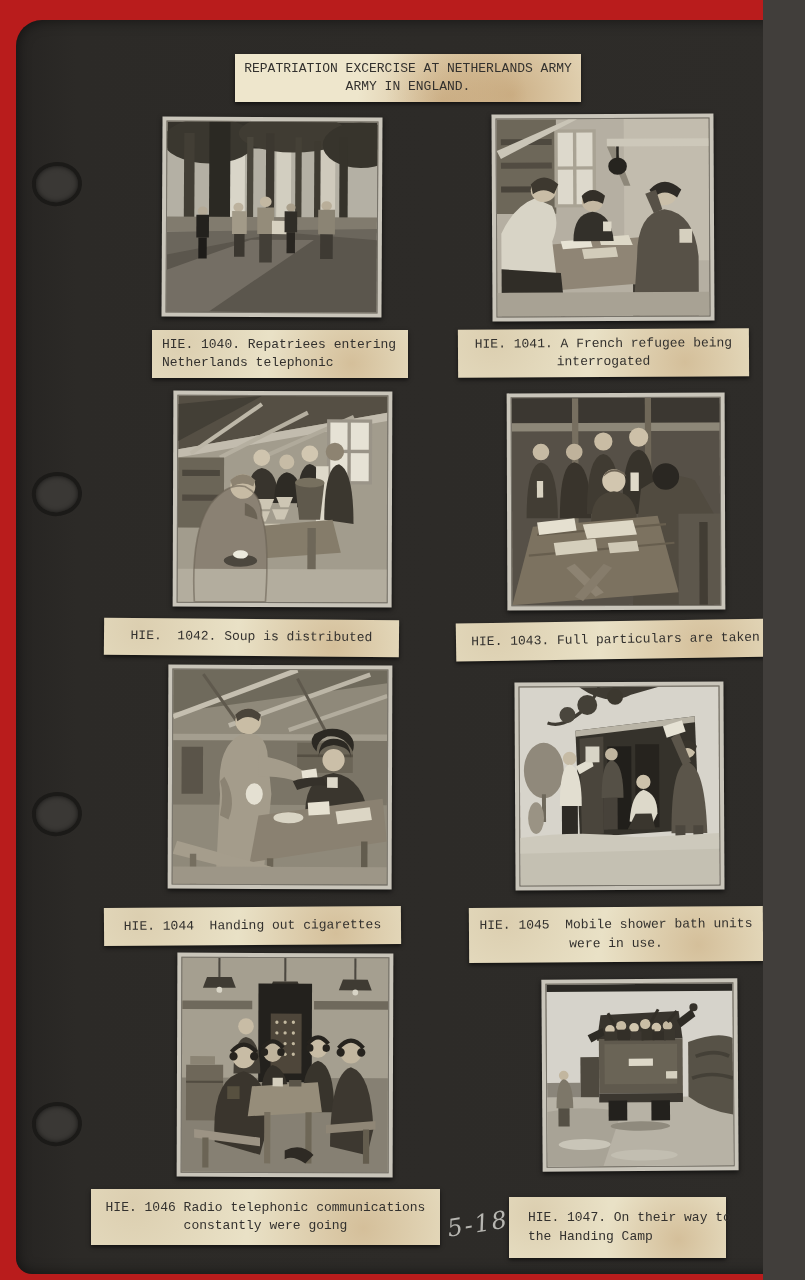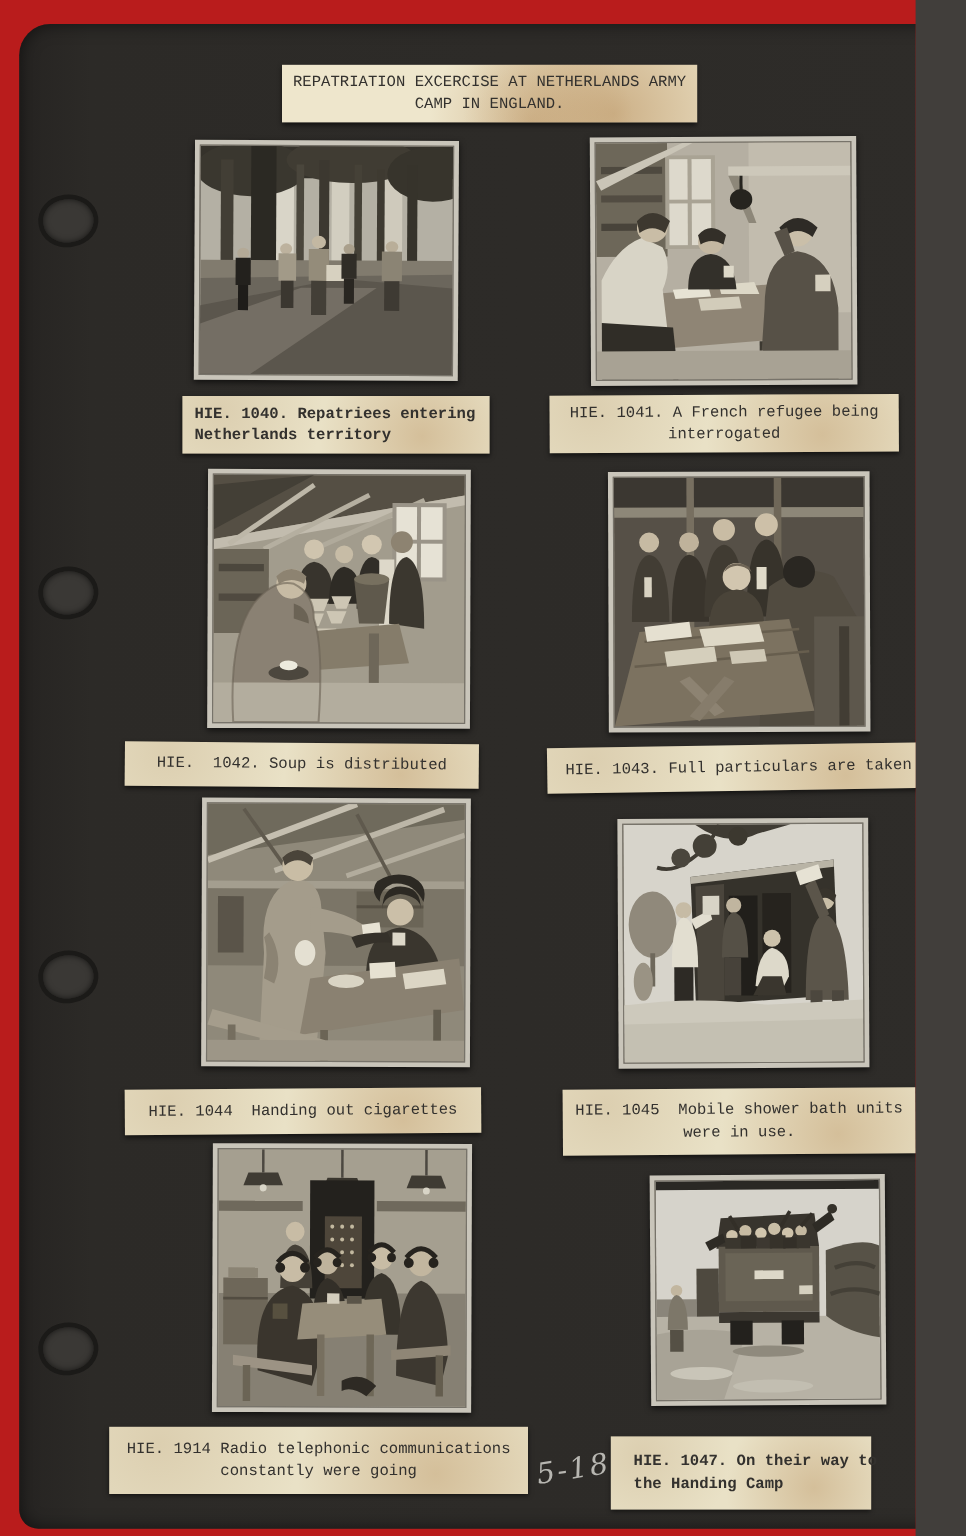--- a/index.html
+++ b/index.html
@@ -21,21 +21,21 @@
   
   .label{position:absolute;background:
            radial-gradient(circle at 78% 70%, rgba(164,112,52,.30) 0%, rgba(164,112,52,0) 42%),
            radial-gradient(circle at 12% 25%, rgba(150,110,60,.16) 0%, rgba(150,110,60,0) 38%),
            #e9e1c6;
          color:#33312e;font-family:"Liberation Mono","DejaVu Sans Mono",monospace;
          font-size:13px;line-height:1.42;box-shadow:0 2px 4px rgba(0,0,0,.6);
          display:flex;flex-direction:column;justify-content:center;box-sizing:border-box;}
   .label .ln{white-space:pre;}
   .center{text-align:center;}
-  .leftal{text-align:left;font-weight:bold;}
+  .leftal{text-align:left;}
   #title-label{background:
            radial-gradient(circle at 80% 85%, rgba(158,102,40,.42) 0%, rgba(158,102,40,0) 45%),
            radial-gradient(circle at 60% 100%, rgba(158,102,40,.30) 0%, rgba(158,102,40,0) 40%),
            #eee6cc;}
   
   #page-mark{position:absolute;left:447px;top:1210px;color:#b7b6b1;
              font-family:"DejaVu Serif",serif;font-style:italic;font-size:24px;
              transform:rotate(-9deg);letter-spacing:2px;}
 </style>
 </head>
@@ -44,21 +44,21 @@
 <div id="stage">
   <div id="board"></div>
 
   <div class="hole" style="top:162px"></div>
   <div class="hole" style="top:472px"></div>
   <div class="hole" style="top:792px"></div>
   <div class="hole" style="top:1102px"></div>
 
   <div class="label center" id="title-label" style="left:235px;top:54px;width:346px;height:48px;padding:4px 8px">
     <div class="ln">REPATRIATION EXCERCISE AT NETHERLANDS ARMY</div>
-    <div class="ln">CAMP IN ENGLAND.</div>
+    <div class="ln">ARMY IN ENGLAND.</div>
   </div>
 
   <div class="photo" style="left:162px;top:117px;transform:rotate(.3deg)">
     <svg width="210" height="190" viewBox="0 0 100 100" preserveAspectRatio="none">
       <rect width="100" height="100" fill="#b4b0a4"></rect>
       <rect x="0" y="0" width="100" height="14" fill="#35322b"></rect>
       <rect x="28" y="4" width="9" height="48" fill="#d9d5c8"></rect>
       <rect x="52" y="6" width="7" height="46" fill="#d2cec0"></rect>
       <rect x="72" y="6" width="8" height="46" fill="#cfcabc"></rect>
       <ellipse cx="20" cy="10" rx="22" ry="12" fill="#3a372f"></ellipse>
@@ -138,21 +138,21 @@
       <path d="M72,36 Q79,28 87,36 L85,40 Q79,35 74,40 Z" fill="#2e2b26"></path>
       <path d="M66,70 Q66,48 79,46 Q93,48 95,70 L95,100 L64,100 Z" fill="#575147"></path>
       <path d="M74,48 L70,38 L75,36 L78,46 Z" fill="#575147"></path>
       <rect x="86" y="56" width="6" height="7" fill="#d6d0bf"></rect>
       <rect x="0" y="88" width="100" height="12" fill="#a8a294"></rect>
     </svg>
   </div>
 
   <div class="label leftal" style="left:152px;top:330px;width:256px;height:48px;padding:3px 10px">
     <div class="ln">HIE. 1040. Repatriees entering</div>
-    <div class="ln">Netherlands territory</div>
+    <div class="ln">Netherlands telephonic</div>
   </div>
 
   <div class="label center" style="left:458px;top:329px;width:291px;height:48px;padding:3px 8px;transform:rotate(-.3deg)">
     <div class="ln">HIE. 1041. A French refugee being</div>
     <div class="ln">interrogated</div>
   </div>
 
   <div class="photo" style="left:173px;top:391px;transform:rotate(.2deg)">
     <svg width="209" height="206" viewBox="0 0 100 100" preserveAspectRatio="none">
       <rect width="100" height="100" fill="#a29c8d"></rect>
@@ -481,21 +481,21 @@
       <rect x="18" y="40" width="10" height="22" fill="#4e493f"></rect>
 
       <circle cx="9" cy="50" r="2.6" fill="#c2b69f"></circle>
       <path d="M5,68 Q5,53 9,52 Q14,53 14,68 Z" fill="#7d7769"></path>
       <rect x="6" y="68" width="6" height="10" fill="#55504500"></rect>
       <rect x="6" y="68" width="6" height="10" fill="#555045"></rect>
     </svg>
   </div>
 
   <div class="label center" style="left:91px;top:1189px;width:349px;height:56px;padding:3px 8px">
-    <div class="ln">HIE. 1914 Radio telephonic communications</div>
+    <div class="ln">HIE. 1046 Radio telephonic communications</div>
     <div class="ln">constantly were going</div>
   </div>
 
   <div class="label leftal" style="left:509px;top:1197px;width:217px;height:61px;padding:4px 19px">
     <div class="ln">HIE. 1047. On their way to</div>
     <div class="ln">the Handing Camp</div>
   </div>
 
   <div id="page-mark">5-18</div>
 </div>

